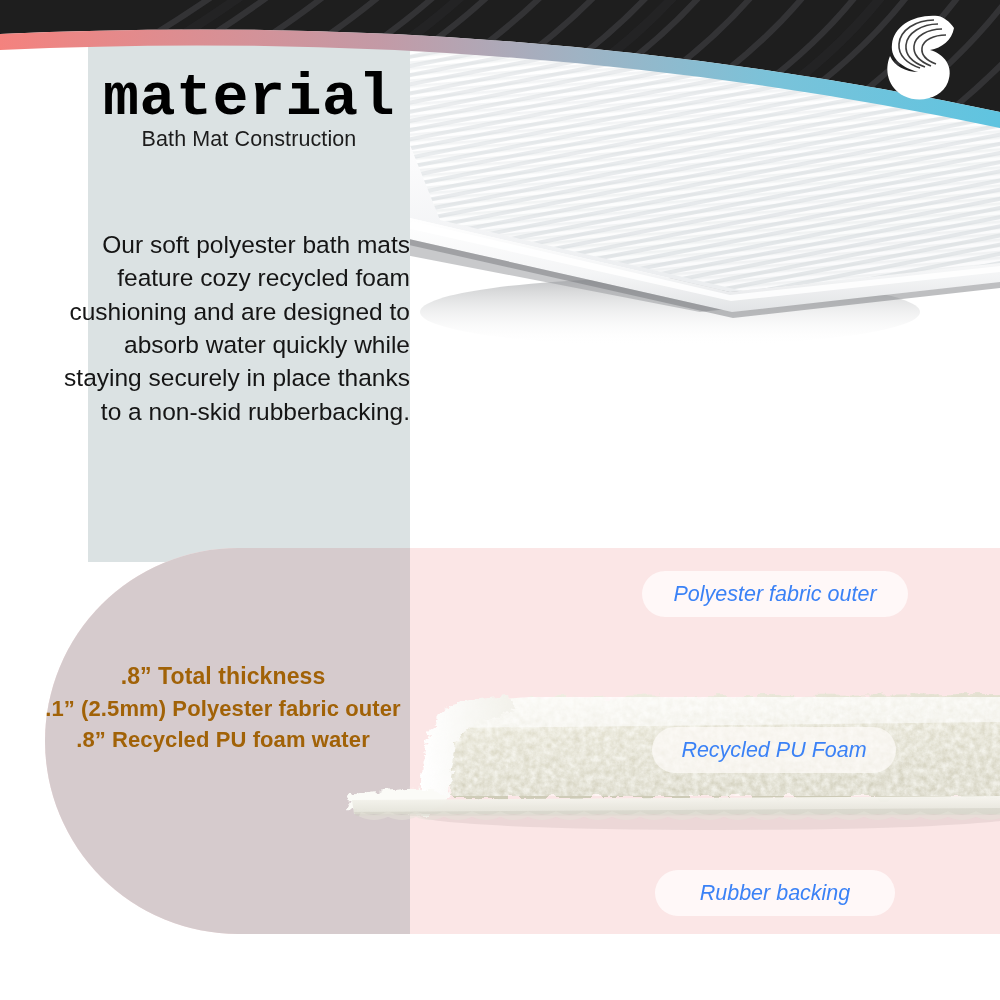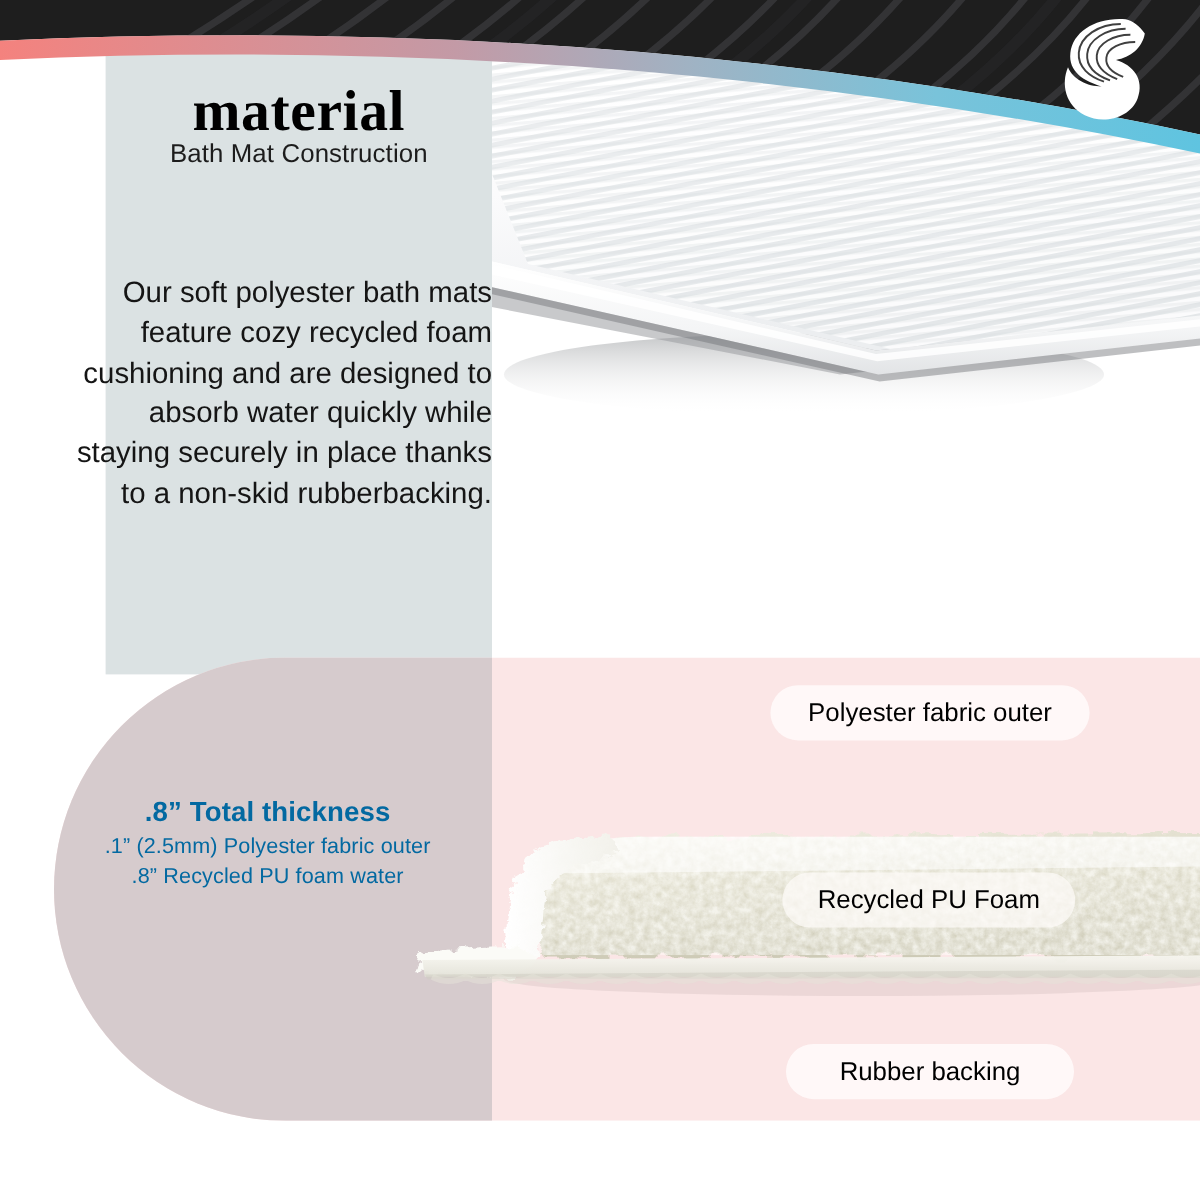--- a/index.html
+++ b/index.html
@@ -86,23 +86,23 @@
 
   
   .title-block {
     position:absolute;
     left:88px; top:70px;
     width:322px;
     text-align:center;
     z-index:8;
   }
   .title-main {
-    font-family:Liberation Serif, serif;
+    font-family:Liberation Mono, monospace;
     font-weight:700;
-    font-size:48px;
+    font-size:60px;
     line-height:0.95;
     letter-spacing:0.5px;
     color:#000000;
     white-space:nowrap;
   }
   .title-sub {
     font-family:"Liberation Sans", sans-serif;
     font-weight:400;
     font-size:21.5px;
     line-height:1.2;
@@ -125,48 +125,49 @@
   }
 
   
   .spec-block {
     position:absolute;
     left:28px; top:660px;
     width:390px;
     text-align:center;
     z-index:8;
     font-family:"Liberation Sans", sans-serif;
-    color:#0369a1;
+    color:#a16207;
   }
   .spec-total {
     font-size:23px;
     font-weight:700;
     line-height:1.42;
     letter-spacing:0.1px;
   }
   .spec-line {
-    font-size:18px;
-    font-weight:400;
+    font-size:22px;
+    font-weight:700;
     line-height:1.42;
     letter-spacing:0.1px;
     white-space:nowrap;
   }
 
   
   .pill {
     position:absolute;
     z-index:9;
     display:flex;
     align-items:center;
     justify-content:center;
     border-radius:999px;
     font-family:"Liberation Sans", sans-serif;
     font-weight:400;
-    color:#000000;
+    color:#3b82f6;
     white-space:nowrap;
+    font-style:italic;
   }
   .pill-fabric {
     left:642px; top:571px;
     width:266px; height:46px;
     font-size:21.5px;
     background:rgba(255,250,250,0.90);
   }
   .pill-foam {
     left:652px; top:727px;
     width:244px; height:46px;

